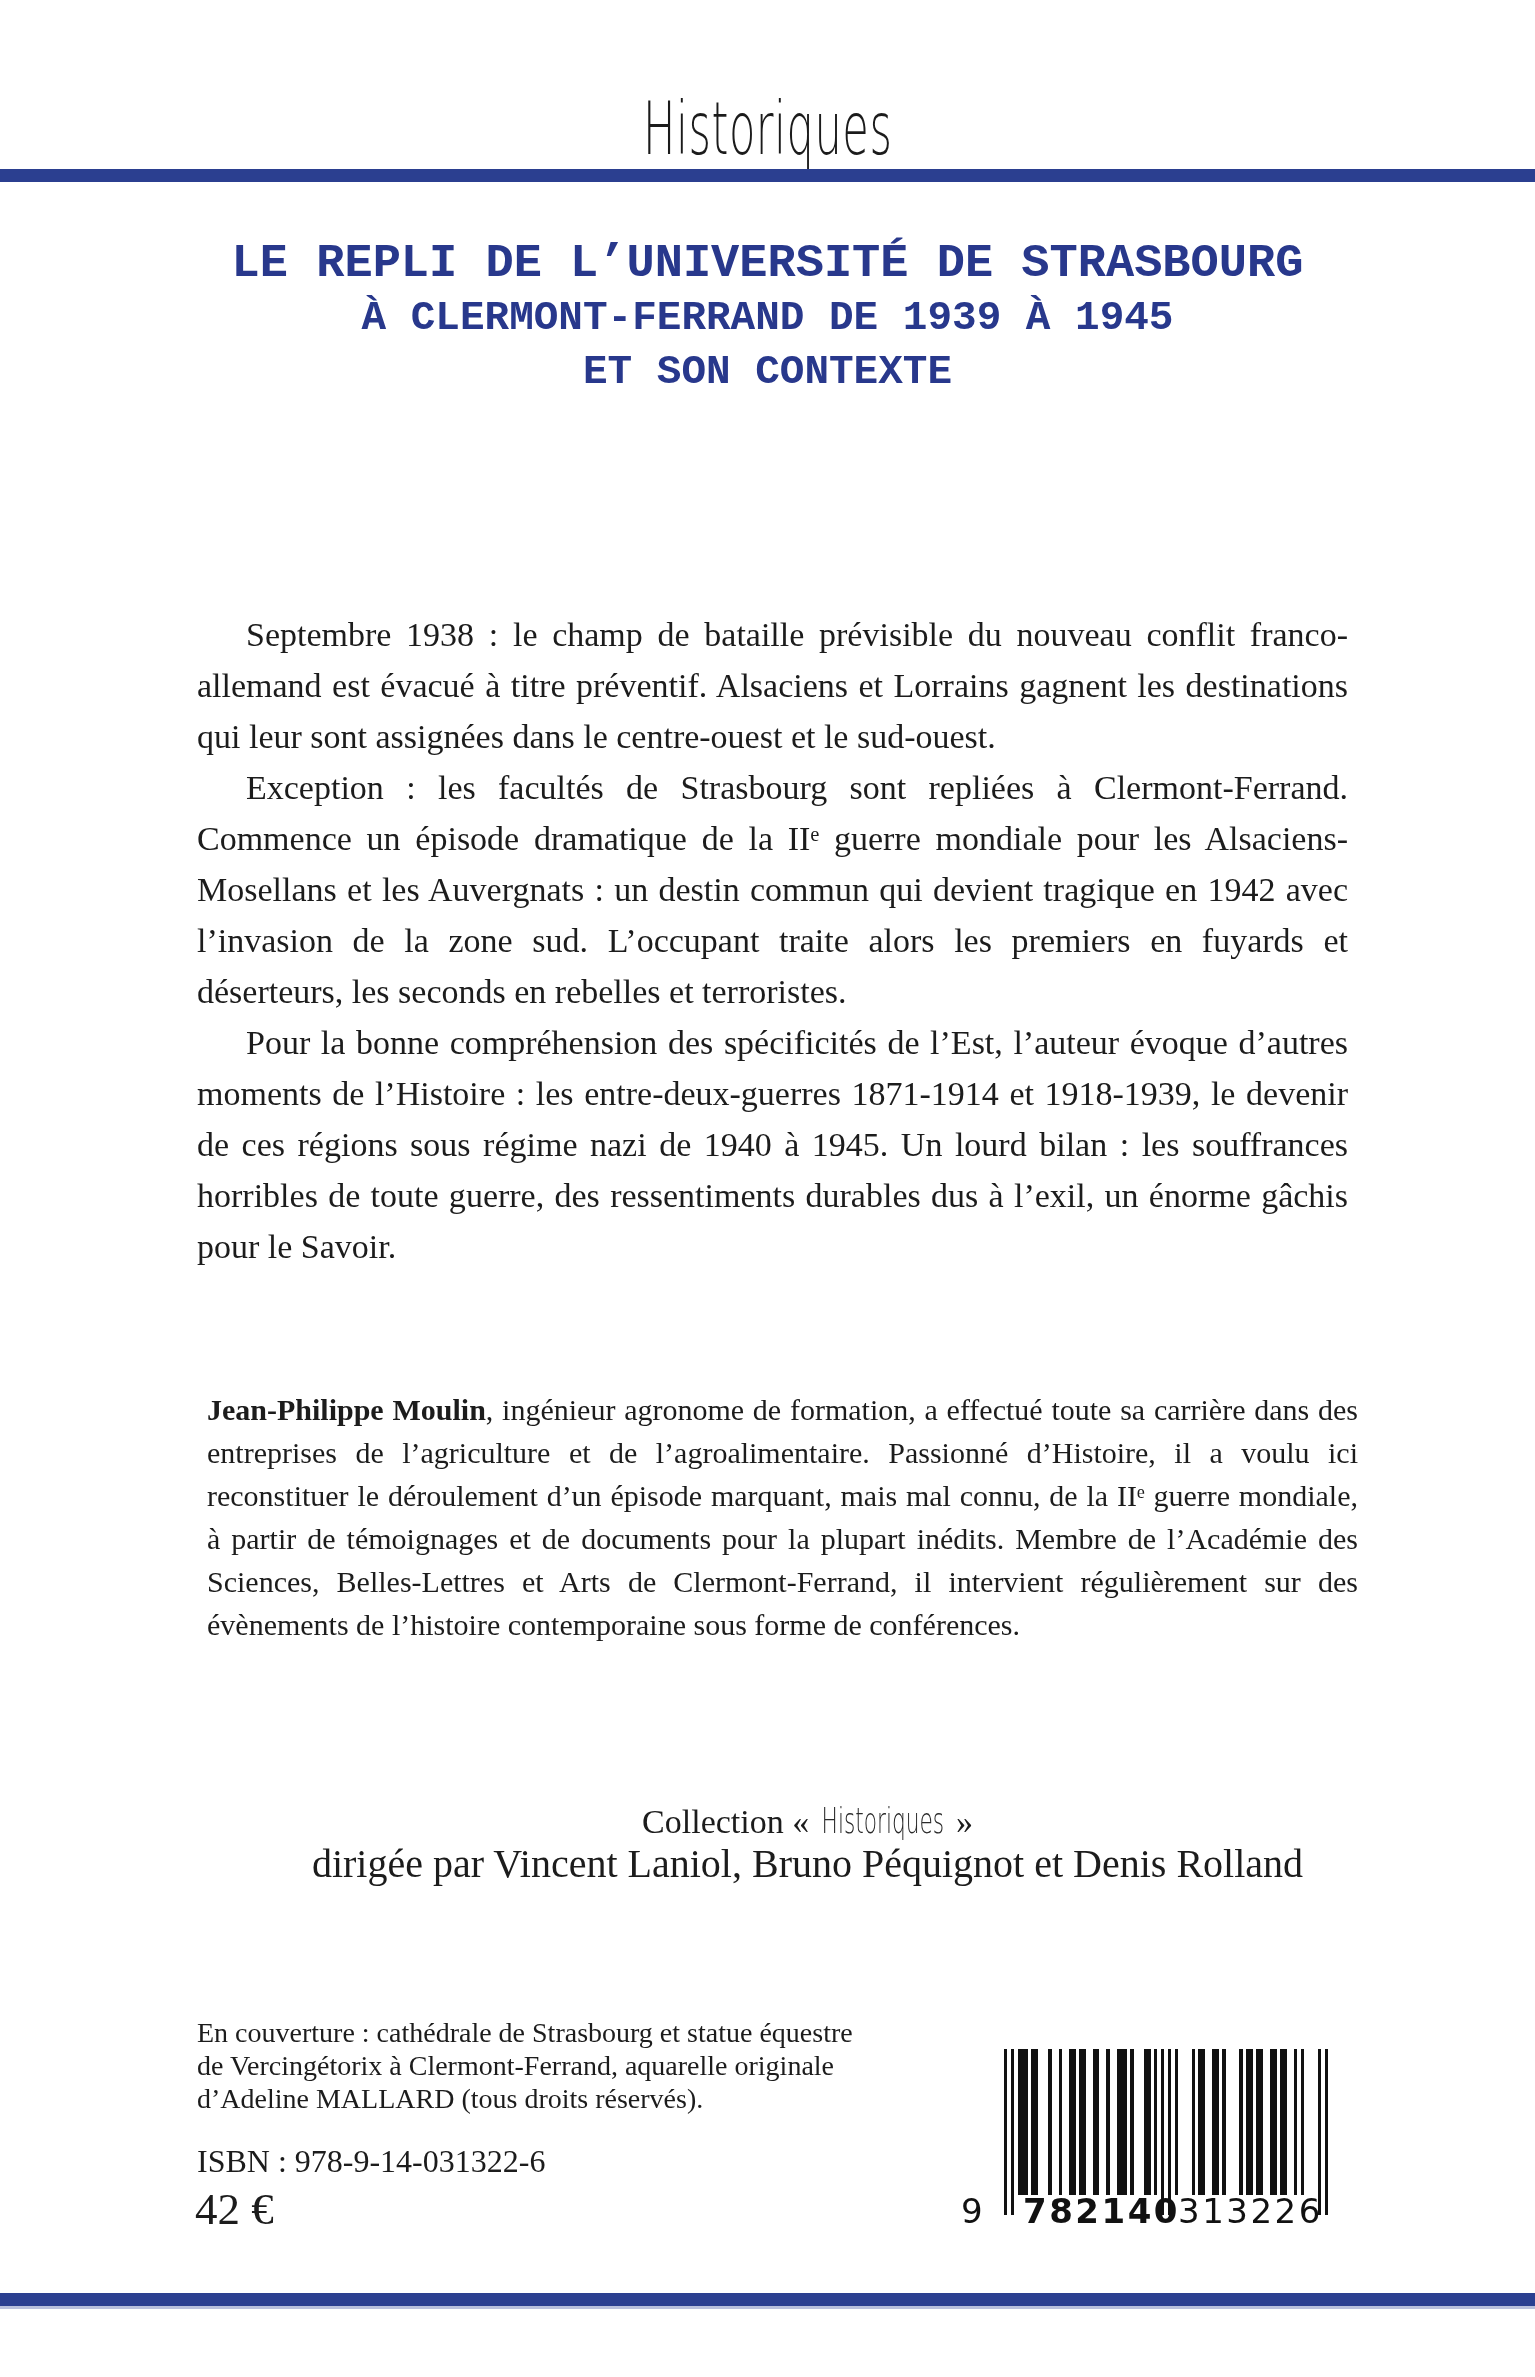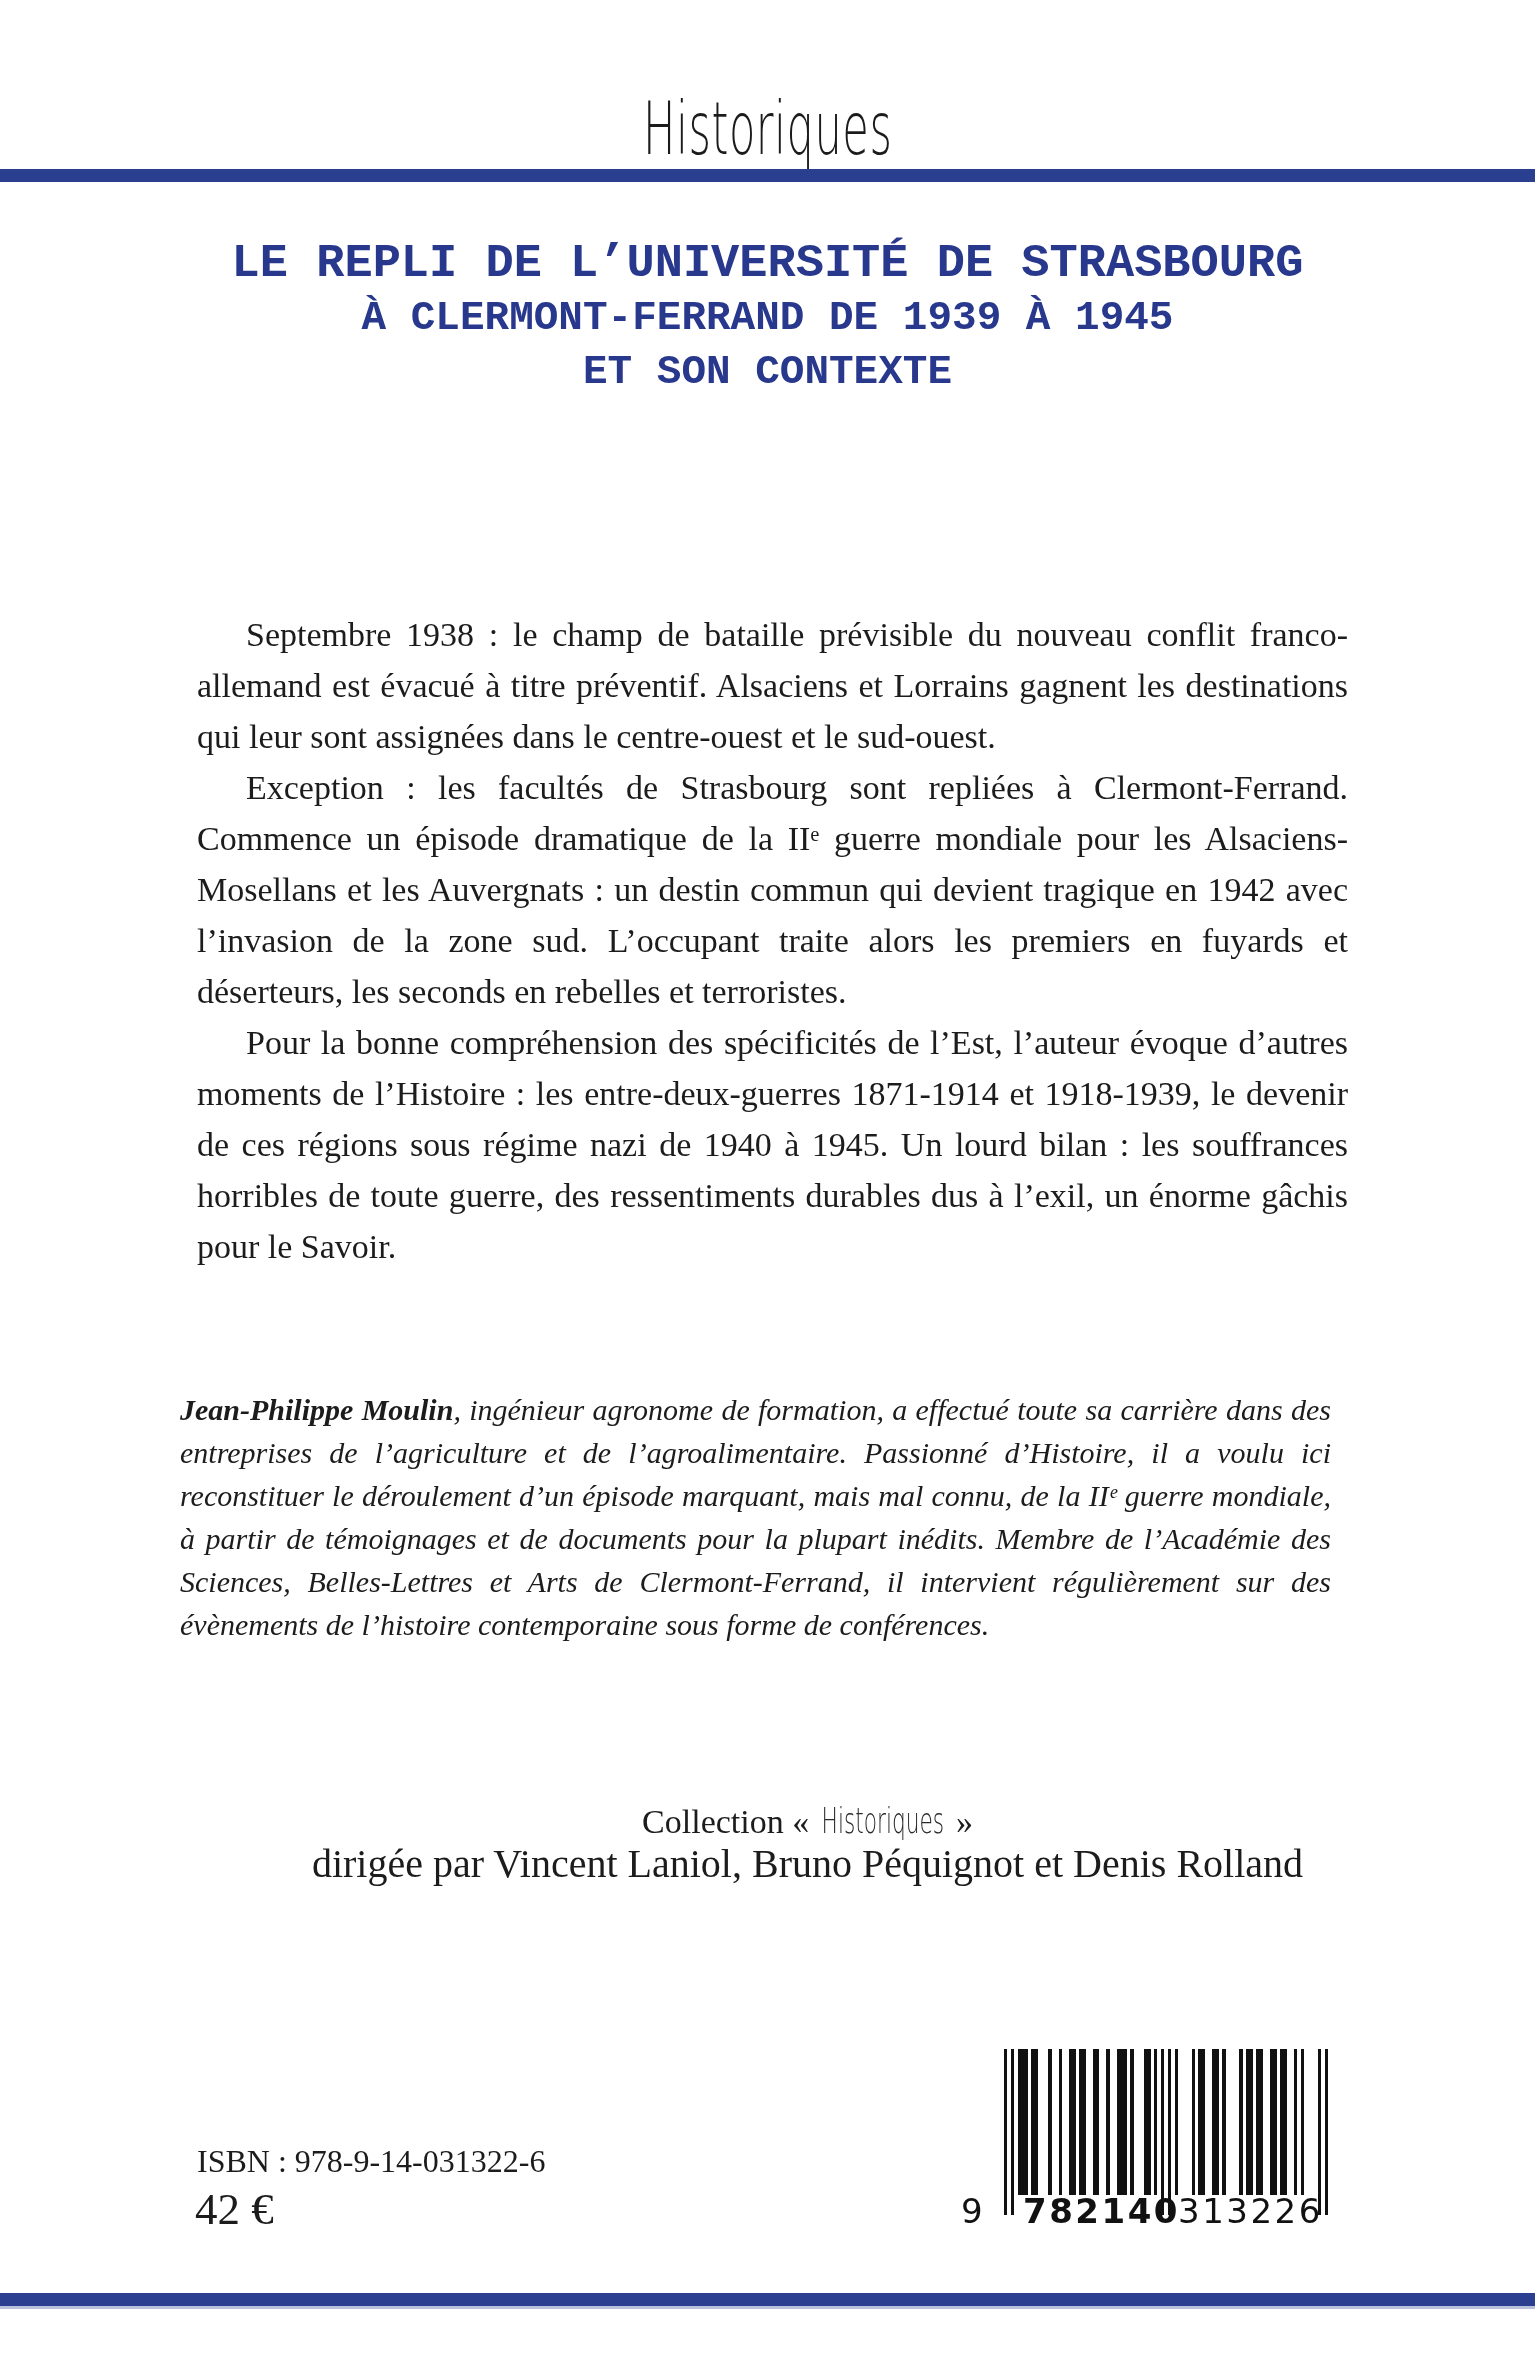--- a/index.html
+++ b/index.html
@@ -22,22 +22,22 @@
          color:var(--title-blue,#28388c);font-weight:bold;font-family:Liberation Mono, monospace;}
   .title .l1{font-size:47px;line-height:54px;letter-spacing:0px;}
   .title .l2,.title .l3{font-size:41px;line-height:54px;}
 
   
   .synopsis{position:absolute;top:609px;left:197px;width:1151px;
             font-size:34px;line-height:51px;text-align:justify;}
   .synopsis p{margin:0;text-indent:49px;}
 
   
-  .bio{position:absolute;top:1388px;left:180px;width:1151px;
-       font-size:30px;line-height:43px;font-style:italic;text-align:justify;}
+  .bio{position:absolute;top:1388px;left:207px;width:1151px;
+       font-size:30px;line-height:43px;text-align:justify;}
   .bio .name{font-weight:bold;}
 
   
   .collection{position:absolute;top:1799px;left:8px;width:1535px;text-align:center;margin-left:32px;}
   .collection .c1{font-size:34px;line-height:44px;}
   .collection .c2{font-size:40px;line-height:39px;}
   .logo-mini{display:inline-block;font-family:"DejaVu Sans",sans-serif;font-weight:200;
              font-size:35px;color:#2a2a2a;transform:scaleX(0.62);
              transform-origin:center;margin:0 -34px;vertical-align:baseline;}
 
@@ -80,20 +80,25 @@
     <p>Pour la bonne compréhension des spécificités de l’Est, l’auteur évoque d’autres moments de l’Histoire : les entre-deux-guerres 1871-1914 et 1918-1939, le devenir de ces régions sous régime nazi de 1940 à 1945. Un lourd bilan : les souffrances horribles de toute guerre, des ressentiments durables dus à l’exil, un énorme gâchis pour le Savoir.</p>
   </div>
 
   <div class="bio"><span class="name">Jean-Philippe Moulin</span><span>, ingénieur agronome de formation, a effectué toute sa carrière dans des entreprises de l’agriculture et de l’agroalimentaire. Passionné d’Histoire, il a voulu ici reconstituer le déroulement d’un épisode marquant, mais mal connu, de la IIᵉ guerre mondiale, à partir de témoignages et de documents pour la plupart inédits. Membre de l’Académie des Sciences, Belles-Lettres et Arts de Clermont-Ferrand, il intervient régulièrement sur des évènements de l’histoire contemporaine sous forme de conférences.</span></div>
 
   <div class="collection">
     <div class="c1"><span>Collection « </span><span class="logo-mini">Historiques</span><span> »</span></div>
     <div class="c2">dirigée par Vincent Laniol, Bruno Péquignot et Denis Rolland</div>
   </div>
 
+  <div class="credit">
+    <div>En couverture : cathédrale de Strasbourg et statue équestre</div>
+    <div>de Vercingétorix à Clermont-Ferrand, aquarelle originale</div>
+    <div>d’Adeline MALLARD (tous droits réservés).</div>
+  </div>
 
   <div class="isbn">ISBN : 978-9-14-031322-6</div>
   <div class="price">42 €</div>
 
   <svg id="ean" class="barcode-svg" viewBox="0 0 95 50" preserveAspectRatio="none" shape-rendering="crispEdges">
       <rect x="0" y="0" width="1" height="50" fill="#111"></rect>
       <rect x="2" y="0" width="1" height="50" fill="#111"></rect>
       <rect x="4" y="0" width="3" height="44" fill="#111"></rect>
       <rect x="8" y="0" width="2" height="44" fill="#111"></rect>
       <rect x="13" y="0" width="1" height="44" fill="#111"></rect>

